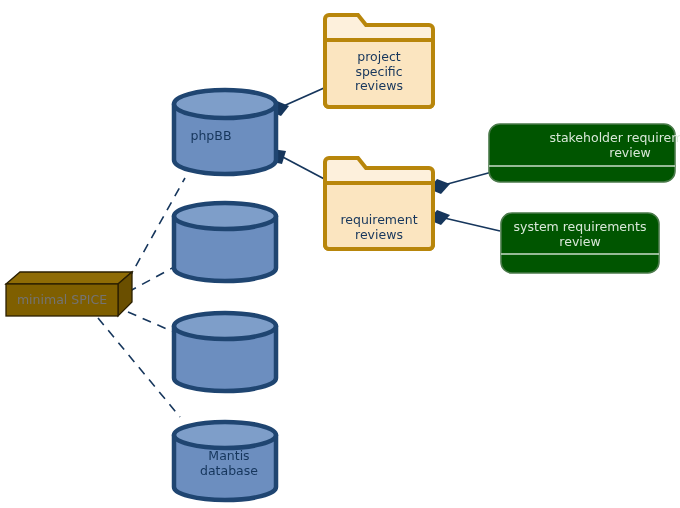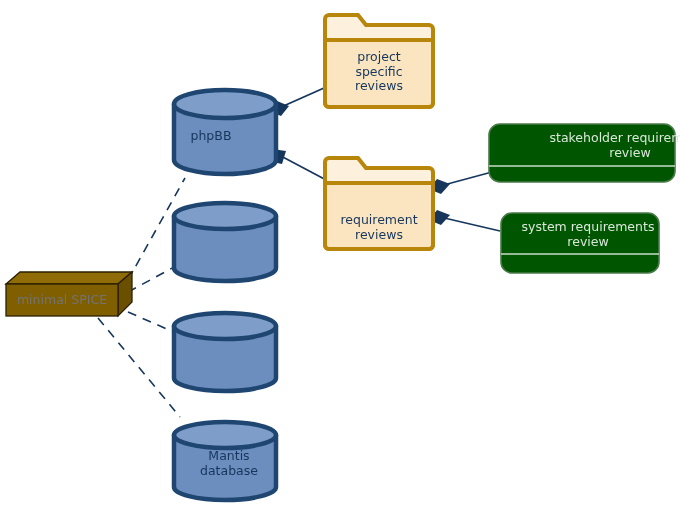--- a/index.html
+++ b/index.html
@@ -136,16 +136,16 @@
   <div class="node-label folder-label" style="left:325px; top:40px; width:108px; height:64px;">project
 specific
 reviews</div>
 
   <div class="node-label folder-label" style="left:325px; top:196px; width:108px; height:64px;">requirement
 reviews</div>
 
   <div class="node-label green-label" style="left:489px; top:126px; width:186px; height:40px;padding-left:48px;">stakeholder requirements
 review</div>
 
-  <div class="node-label green-label" style="left:501px; top:215px; width:158px; height:40px;margin-left:8px;">system requirements
+  <div class="node-label green-label" style="left:501px; top:215px; width:158px; height:40px;">system requirements
 review</div>
 
 </div>
 
 </body></html>

